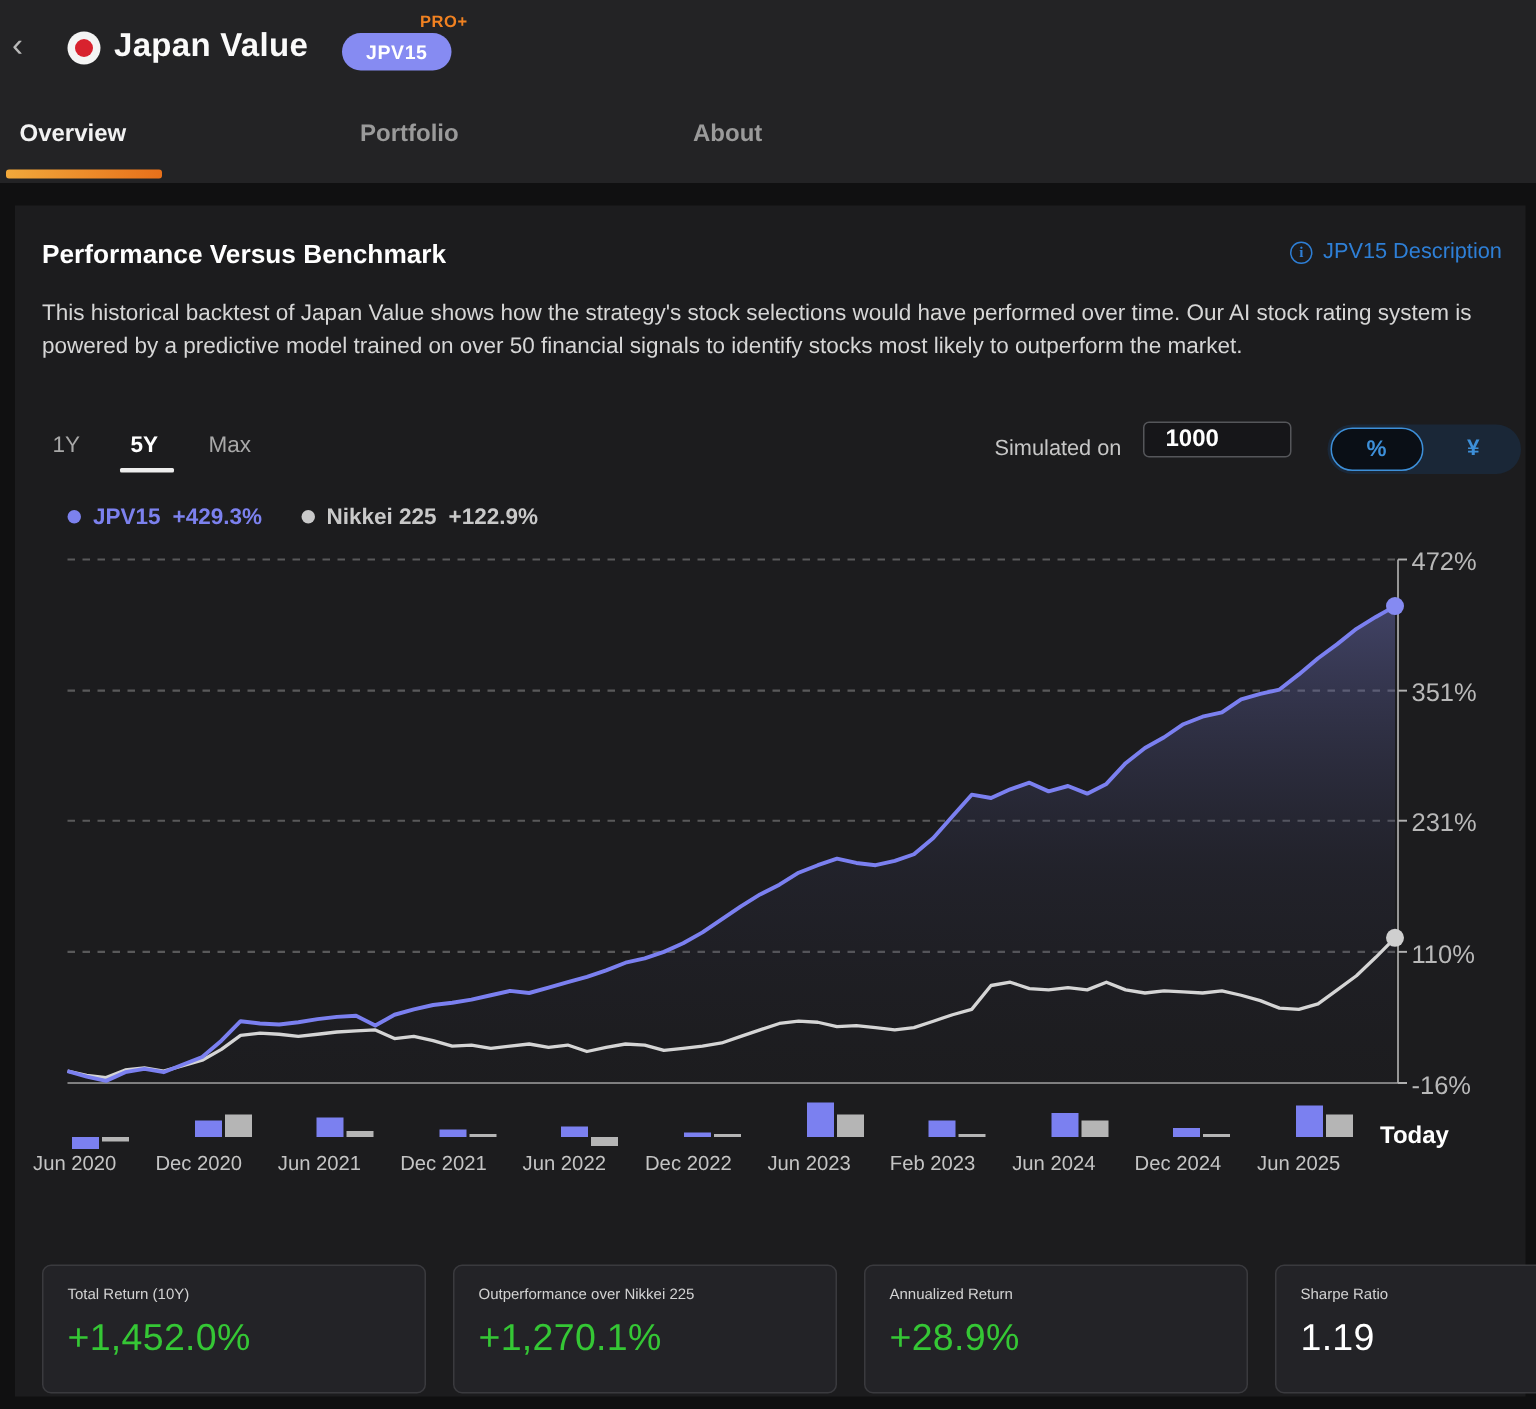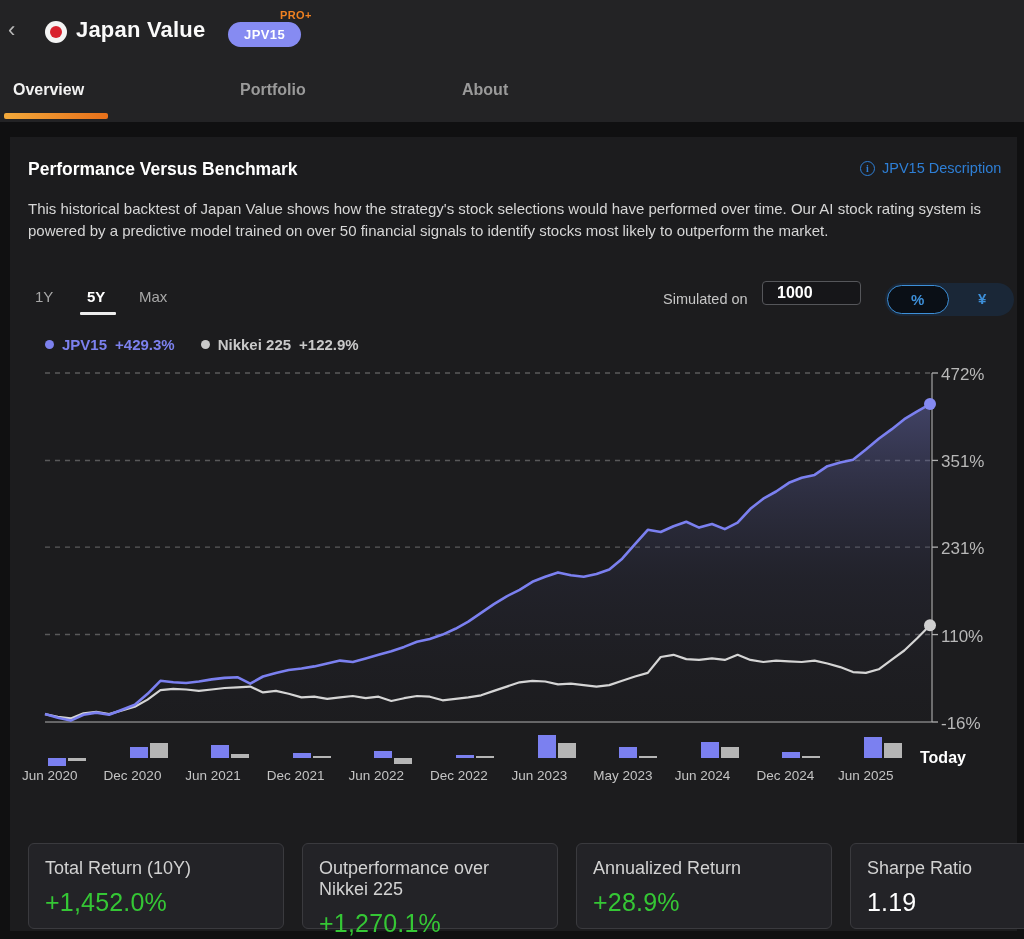--- a/index.html
+++ b/index.html
@@ -45,21 +45,21 @@
 
   
   #line-chart { position:absolute; left:45px; top:373px; overflow:visible; }
   .ytick { position:absolute; left:941px; font-size:17px; color:#b8b8b8; }
   .bar { position:absolute; }
   .x-label { position:absolute; width:90px; top:768px; font-size:13.5px; color:#c4c4c4; }
   .today-label { position:absolute; left:920px; top:749px; font-size:16px; font-weight:bold; color:#ffffff; }
 
   
   .stat-card { position:absolute; top:843px; width:256px; height:86px; background:#232327; border:1px solid #3a3a3e; border-radius:6px; padding:14px 16px; }
-  .stat-label { font-size:18px; color:#d2d2d2; }
+  .stat-label { font-size:10px; color:#d2d2d2; }
   .stat-value { margin-top:9px; font-size:25px; font-weight:normal; letter-spacing:0.2px; }
 </style>
 </head>
 <body>
 
 <div id="canvas">
 
   <div class="app-header">
     <div class="back-chevron">‹</div>
     <div class="flag"></div>
@@ -165,21 +165,21 @@
       <div class="bar" style="left: 884px; width: 18px; height: 15px; background: rgb(181, 181, 181); top: 743px;"></div>
     </div>
   <div id="xlabels">
       <div class="x-label" style="left: 22px;">Jun 2020</div>
       <div class="x-label" style="left: 103.6px;">Dec 2020</div>
       <div class="x-label" style="left: 185.2px;">Jun 2021</div>
       <div class="x-label" style="left: 266.8px;">Dec 2021</div>
       <div class="x-label" style="left: 348.4px;">Jun 2022</div>
       <div class="x-label" style="left: 430px;">Dec 2022</div>
       <div class="x-label" style="left: 511.6px;">Jun 2023</div>
-      <div class="x-label" style="left: 593.2px;">May 2023</div>
+      <div class="x-label" style="left: 593.2px;">Feb 2023</div>
       <div class="x-label" style="left: 674.8px;">Jun 2024</div>
       <div class="x-label" style="left: 756.4px;">Dec 2024</div>
       <div class="x-label" style="left: 838px;">Jun 2025</div>
     </div>
   <div class="today-label">Today</div>
 
   <div id="cards">
       <div class="stat-card" style="left: 28px;">
         <div class="stat-label">Total Return (10Y)</div>
         <div class="stat-value" style="color: rgb(53, 199, 53);">+1,452.0%</div>

